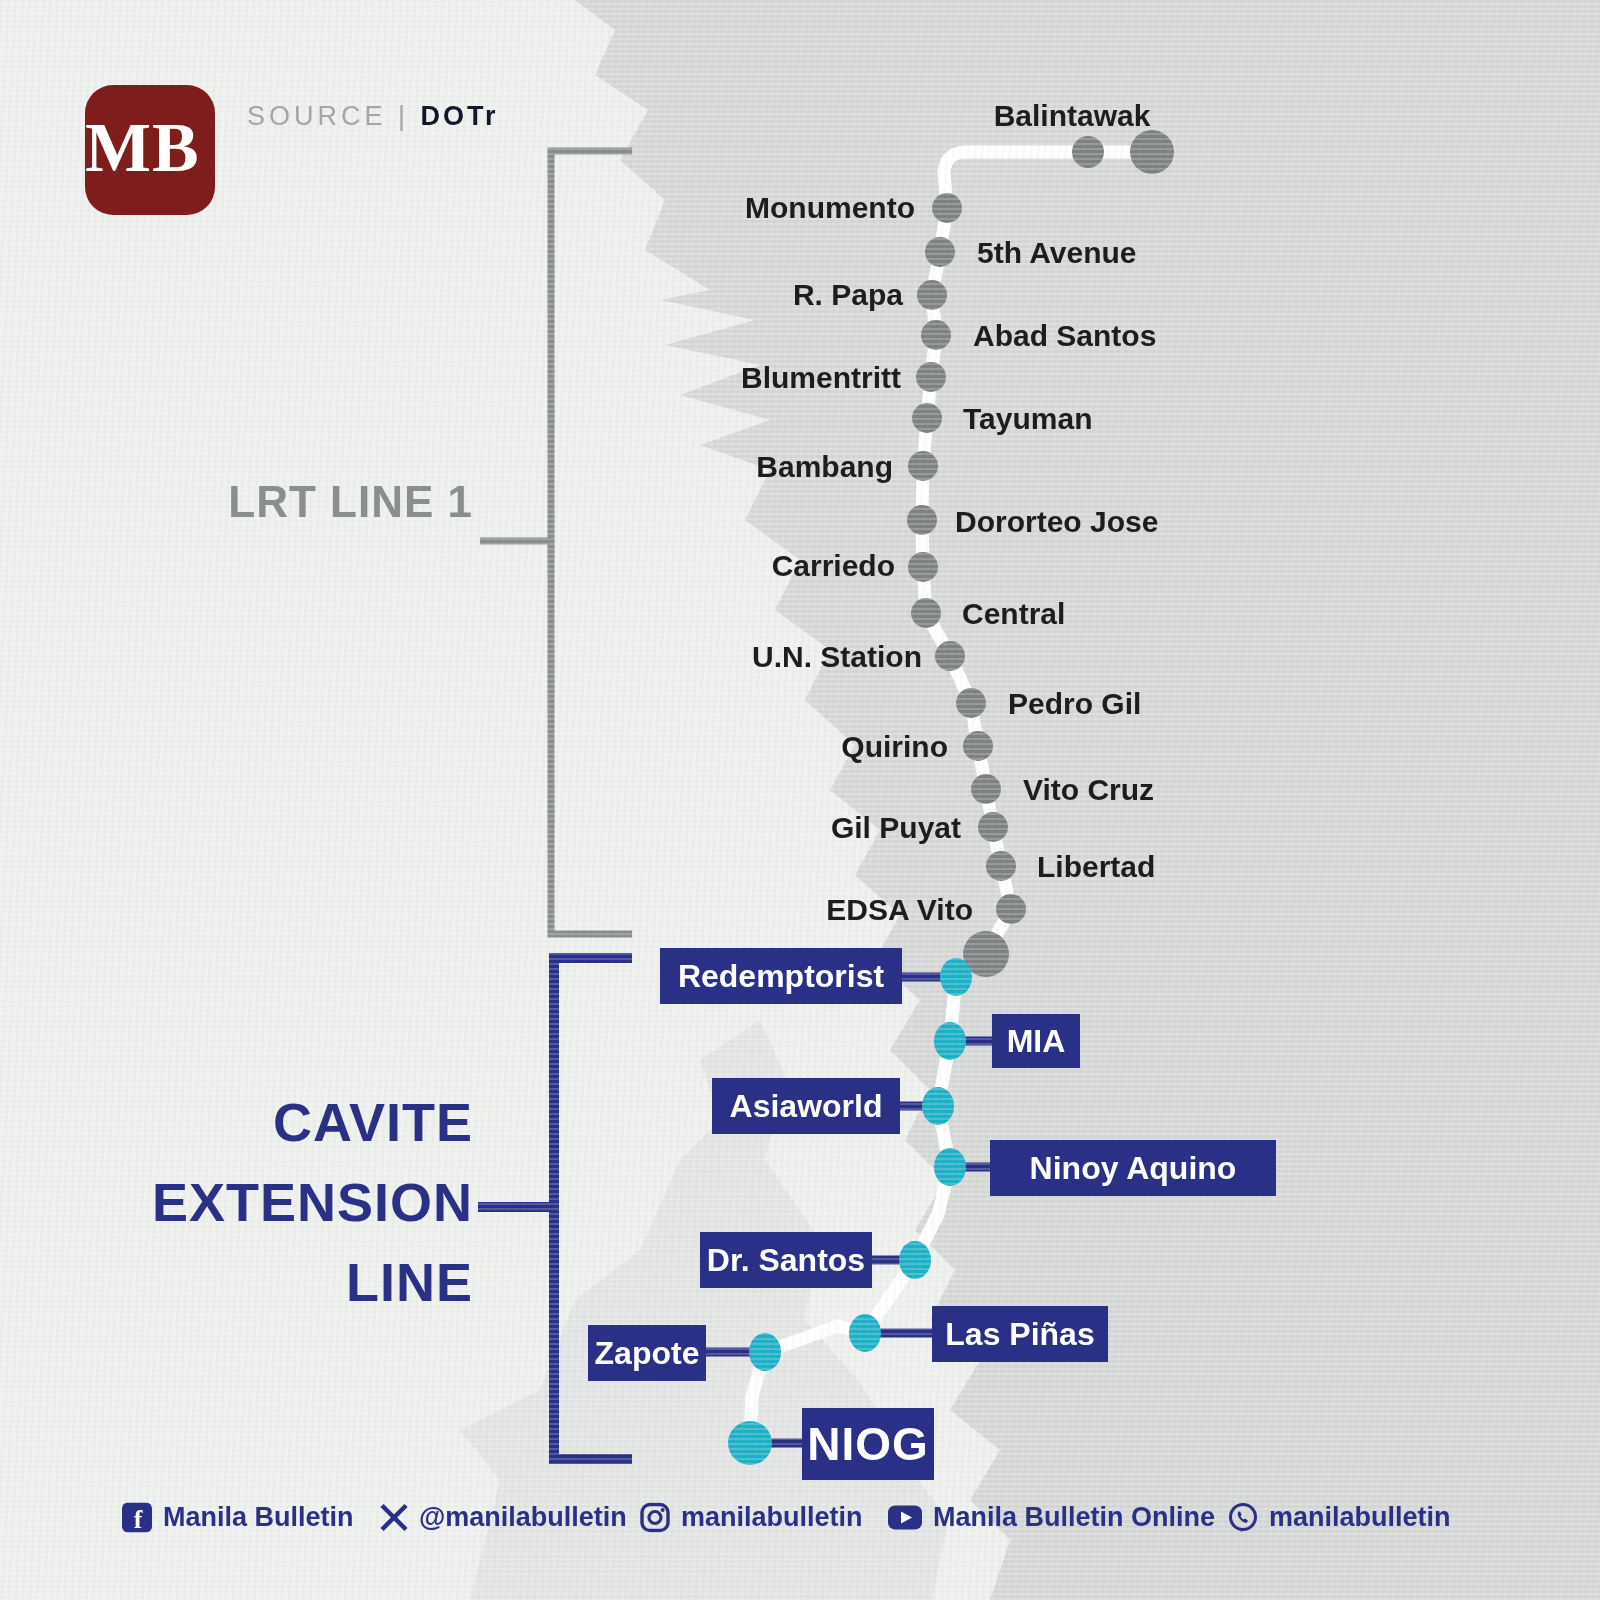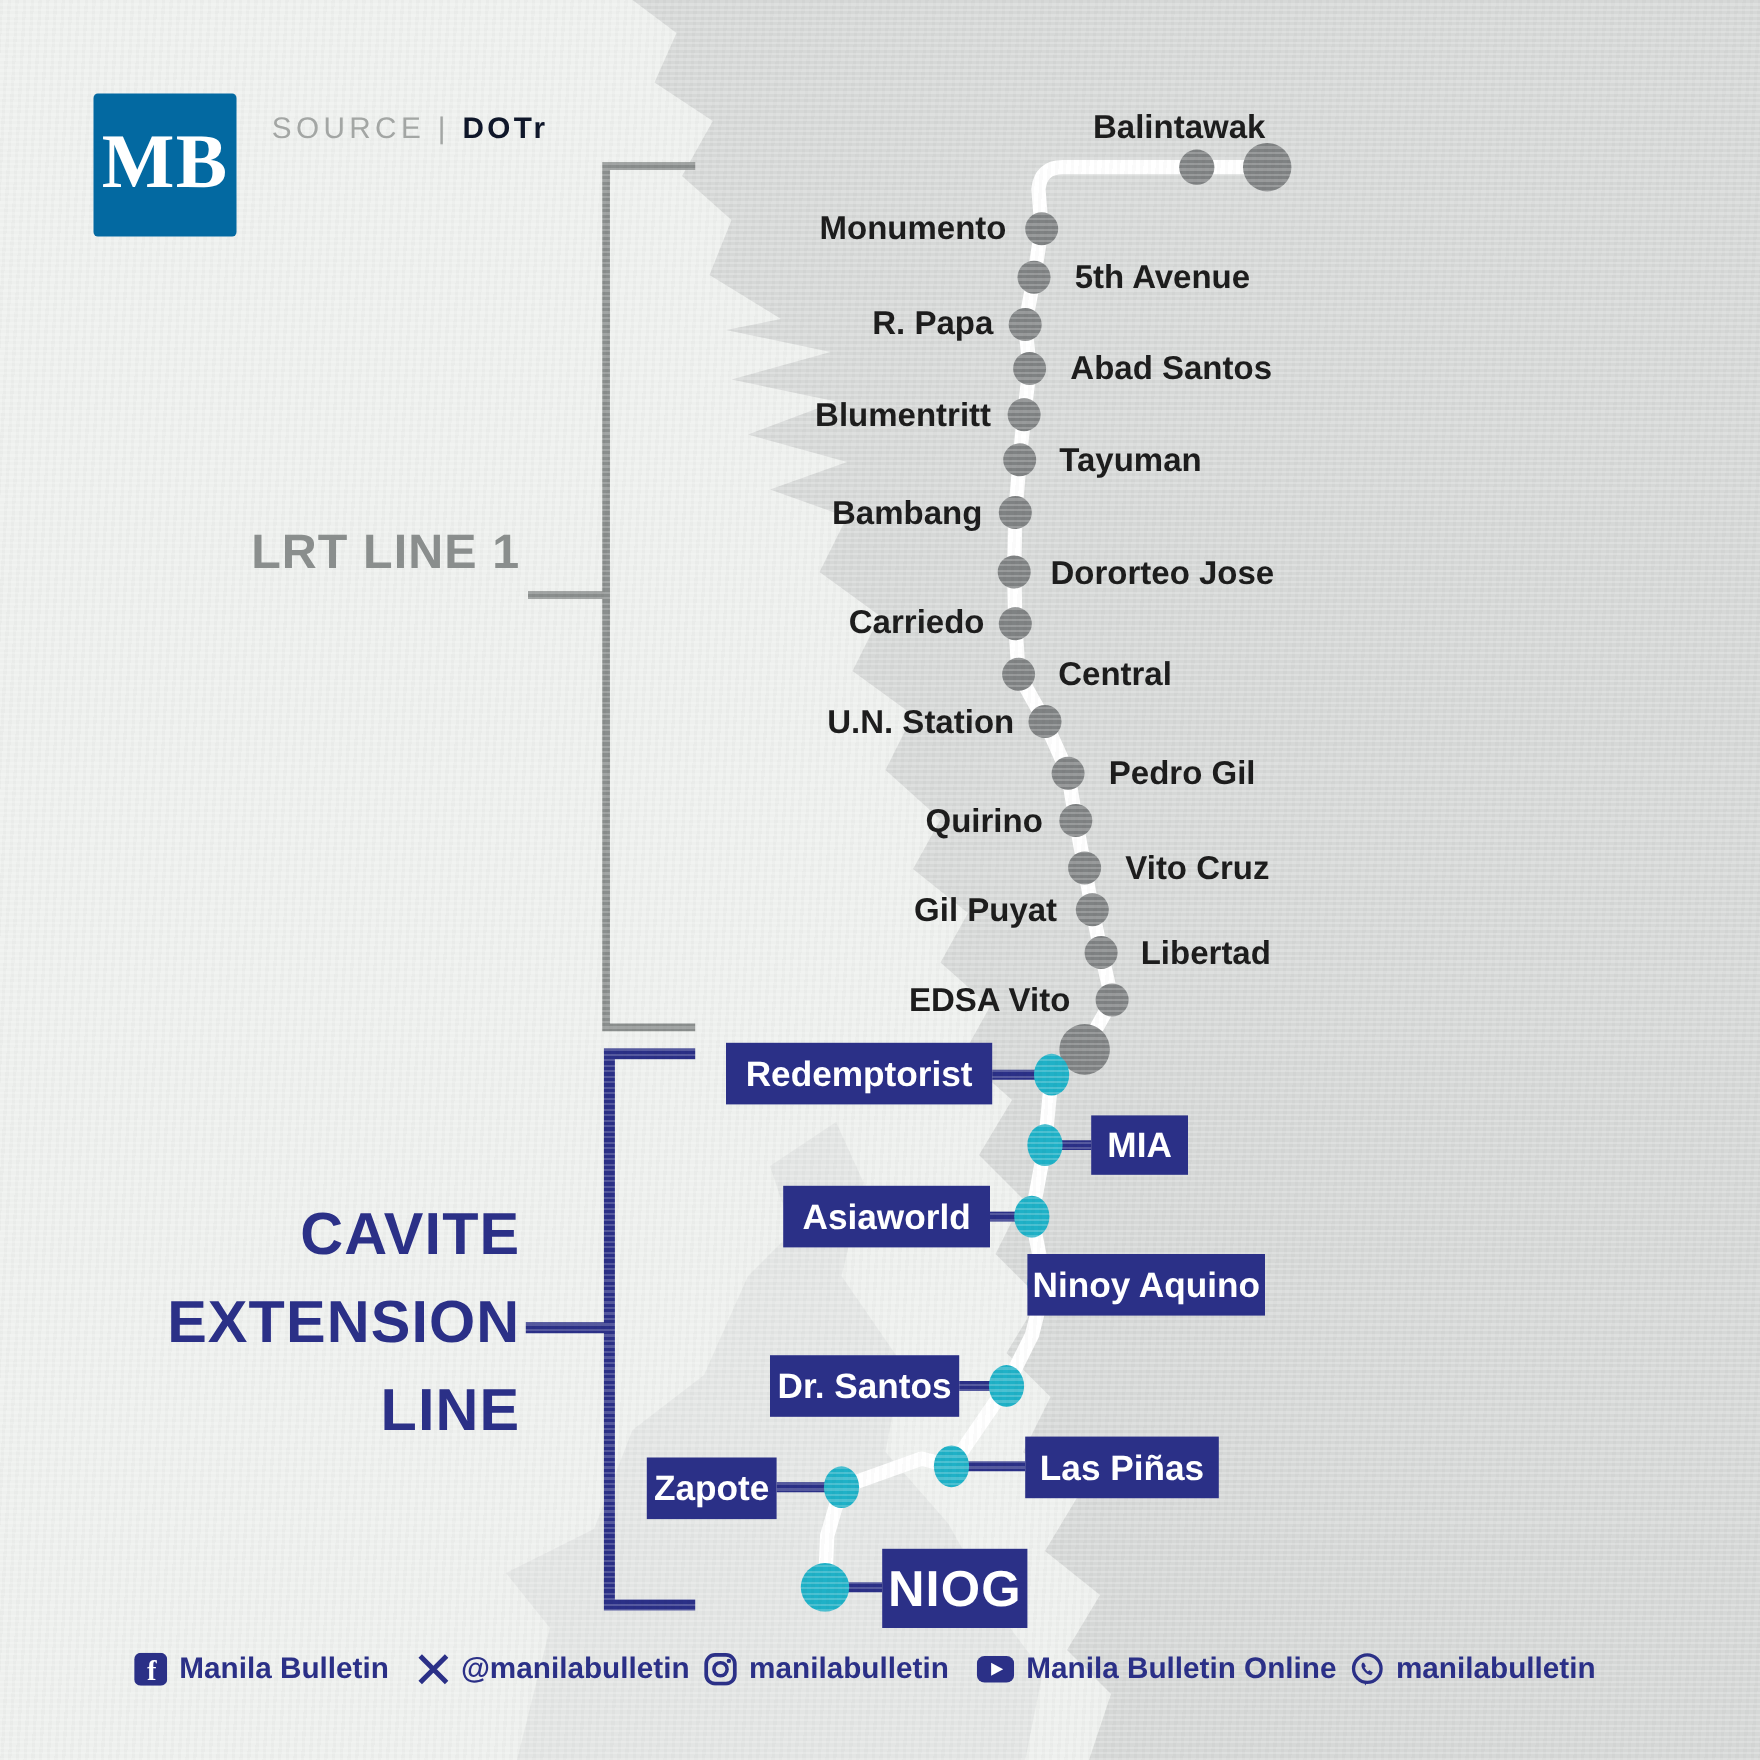--- a/index.html
+++ b/index.html
@@ -11,22 +11,22 @@
   .abs{position:absolute;}
   svg.map{position:absolute;inset:0;}
   .texture{
     position:absolute;inset:0;pointer-events:none;
     background:
       repeating-linear-gradient(0deg, rgba(255,255,255,.20) 0 2px, rgba(0,0,0,0) 2px 5px),
       repeating-linear-gradient(93deg, rgba(0,0,0,.018) 0 3px, rgba(255,255,255,0) 3px 7px);
   }
   
   .mb-logo{
-    left:85px;top:85px;width:130px;height:130px;border-radius:4px;
-    background:#0369a1;display:flex;align-items:center;justify-content:center;
+    left:85px;top:85px;width:130px;height:130px;border-radius:28px;
+    background:#7f1d1d;display:flex;align-items:center;
   }
   .mb-logo span{
     color:#fff;font-family:"Liberation Serif",serif;font-weight:bold;
     font-size:70px;letter-spacing:1px;transform:translateY(-2px);
   }
   .source{
     left:247px;top:101px;font-size:27px;letter-spacing:4px;color:#a3a6a4;
     font-weight:400;white-space:nowrap;
   }
   .source b{color:#0f172a;font-weight:700;letter-spacing:3px;}
@@ -164,21 +164,21 @@
 
   <div class="abs ext-box" style="left:660px;top:948px;width:242px;height:56px">
     <span>Redemptorist</span>
     </div>
   <div class="abs ext-box" style="left:992px;top:1014px;width:88px;height:54px">
     <span>MIA</span>
     </div>
   <div class="abs ext-box" style="left:712px;top:1078px;width:188px;height:56px">
     <span>Asiaworld</span>
     </div>
-  <div class="abs ext-box" style="left:934px;top:1140px;width:216px;height:56px">
+  <div class="abs ext-box" style="left:990px;top:1140px;width:286px;height:56px">
     <span>Ninoy Aquino</span>
     </div>
   <div class="abs ext-box" style="left:700px;top:1232px;width:172px;height:56px">
     <span>Dr. Santos</span>
     </div>
   <div class="abs ext-box" style="left:932px;top:1306px;width:176px;height:56px">
     <span>Las Piñas</span>
     </div>
   <div class="abs ext-box" style="left:588px;top:1325px;width:118px;height:56px">
     <span>Zapote</span>

